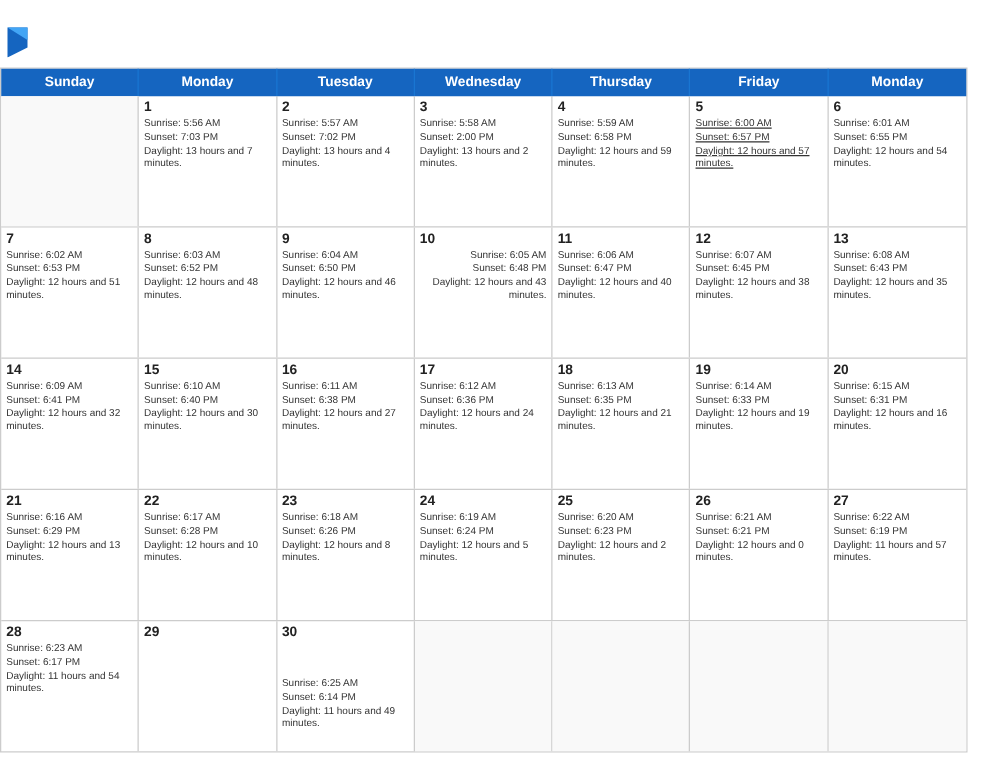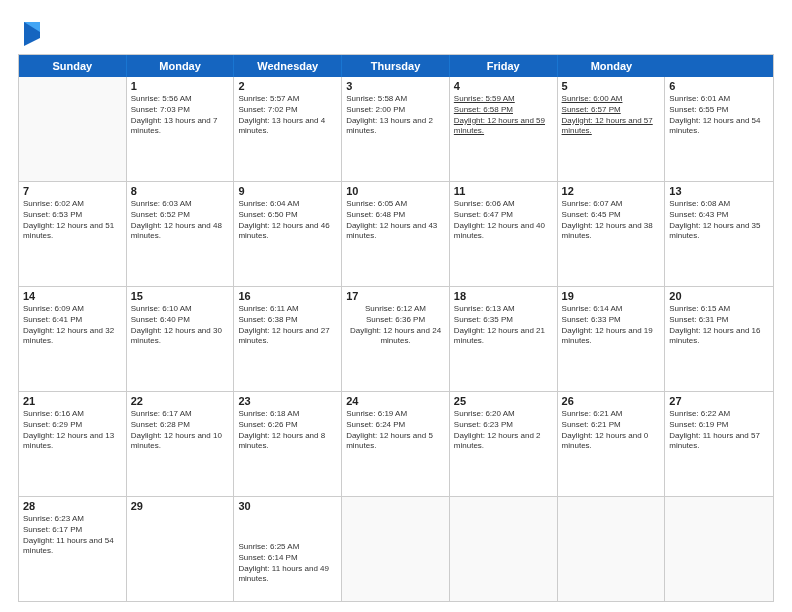--- a/index.html
+++ b/index.html
@@ -6,21 +6,21 @@
     body {
       width: 792px;
       height: 612px;
       font-family: Arial, sans-serif;
       background: #fff;
       overflow: hidden;
     }
     .page {
       width: 792px;
       height: 612px;
-      padding: 18px 18px 10px 18px;
+      padding: 18px 18px 10px 0;
       display: flex;
       flex-direction: column;
     }
     .top-section {
       display: flex;
       justify-content: space-between;
       align-items: flex-start;
       margin-bottom: 8px;
     }
     .logo {
@@ -133,20 +133,21 @@
     <div class="title-section">
       <div class="main-title"></div>
       <div class="subtitle"></div>
     </div>
   </div>
 
   <div class="calendar">
     <div class="cal-header">
       <div class="cal-header-cell">Sunday</div>
       <div class="cal-header-cell">Monday</div>
+      <div class="cal-header-cell">Tuesday</div>
       <div class="cal-header-cell">Wednesday</div>
       <div class="cal-header-cell">Thursday</div>
       <div class="cal-header-cell">Friday</div>
       <div class="cal-header-cell">Monday</div>
     </div>
     <div class="cal-body" id="cal-body">
     <div class="cal-row">
           <div class="cal-cell empty"></div>
           <div class="cal-cell">
             <span class="day-num">1</span>
@@ -161,21 +162,21 @@
 Daylight: 13 hours and 4 minutes.</div>
           </div>
           <div class="cal-cell">
             <span class="day-num">3</span>
             <div class="cell-text" style="white-space: pre-line;">Sunrise: 5:58 AM
 Sunset: 2:00 PM
 Daylight: 13 hours and 2 minutes.</div>
           </div>
           <div class="cal-cell">
             <span class="day-num">4</span>
-            <div class="cell-text" style="white-space: pre-line; text-decoration: underline;">Sunrise: 5:59 AM
+            <div class="cell-text" style="white-space: pre-line;">Sunrise: 5:59 AM
 Sunset: 6:58 PM
 Daylight: 12 hours and 59 minutes.</div>
           </div>
           <div class="cal-cell">
             <span class="day-num">5</span>
             <div class="cell-text" style="white-space: pre-line; text-decoration: underline;">Sunrise: 6:00 AM
 Sunset: 6:57 PM
 Daylight: 12 hours and 57 minutes.</div>
           </div>
           <div class="cal-cell">
@@ -199,21 +200,21 @@
 Daylight: 12 hours and 48 minutes.</div>
           </div>
           <div class="cal-cell">
             <span class="day-num">9</span>
             <div class="cell-text" style="white-space: pre-line;">Sunrise: 6:04 AM
 Sunset: 6:50 PM
 Daylight: 12 hours and 46 minutes.</div>
           </div>
           <div class="cal-cell">
             <span class="day-num">10</span>
-            <div class="cell-text" style="white-space: pre-line;">Sunrise: 6:05 AM
+            <div class="cell-text" style="white-space: pre-line; text-align: right;">Sunrise: 6:05 AM
 Sunset: 6:48 PM
 Daylight: 12 hours and 43 minutes.</div>
           </div>
           <div class="cal-cell">
             <span class="day-num">11</span>
             <div class="cell-text" style="white-space: pre-line;">Sunrise: 6:06 AM
 Sunset: 6:47 PM
 Daylight: 12 hours and 40 minutes.</div>
           </div>
           <div class="cal-cell">
@@ -243,21 +244,21 @@
 Daylight: 12 hours and 30 minutes.</div>
           </div>
           <div class="cal-cell">
             <span class="day-num">16</span>
             <div class="cell-text" style="white-space: pre-line;">Sunrise: 6:11 AM
 Sunset: 6:38 PM
 Daylight: 12 hours and 27 minutes.</div>
           </div>
           <div class="cal-cell">
             <span class="day-num">17</span>
-            <div class="cell-text" style="white-space: pre-line; text-align: center;">Sunrise: 6:12 AM
+            <div class="cell-text" style="white-space: pre-line;">Sunrise: 6:12 AM
 Sunset: 6:36 PM
 Daylight: 12 hours and 24 minutes.</div>
           </div>
           <div class="cal-cell">
             <span class="day-num">18</span>
             <div class="cell-text" style="white-space: pre-line;">Sunrise: 6:13 AM
 Sunset: 6:35 PM
 Daylight: 12 hours and 21 minutes.</div>
           </div>
           <div class="cal-cell">

